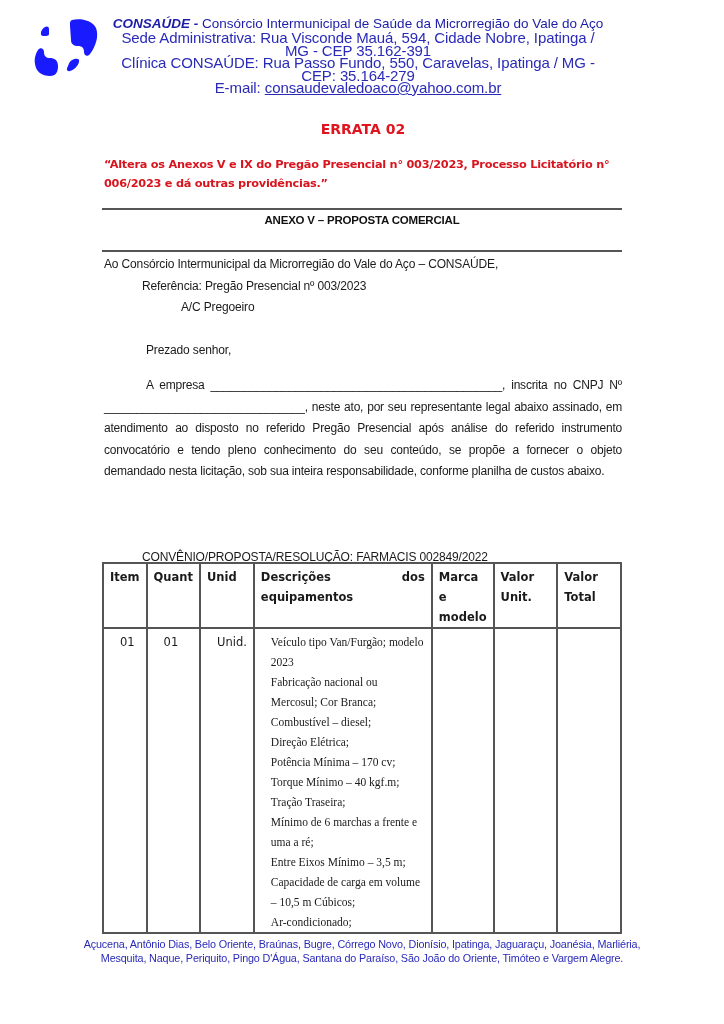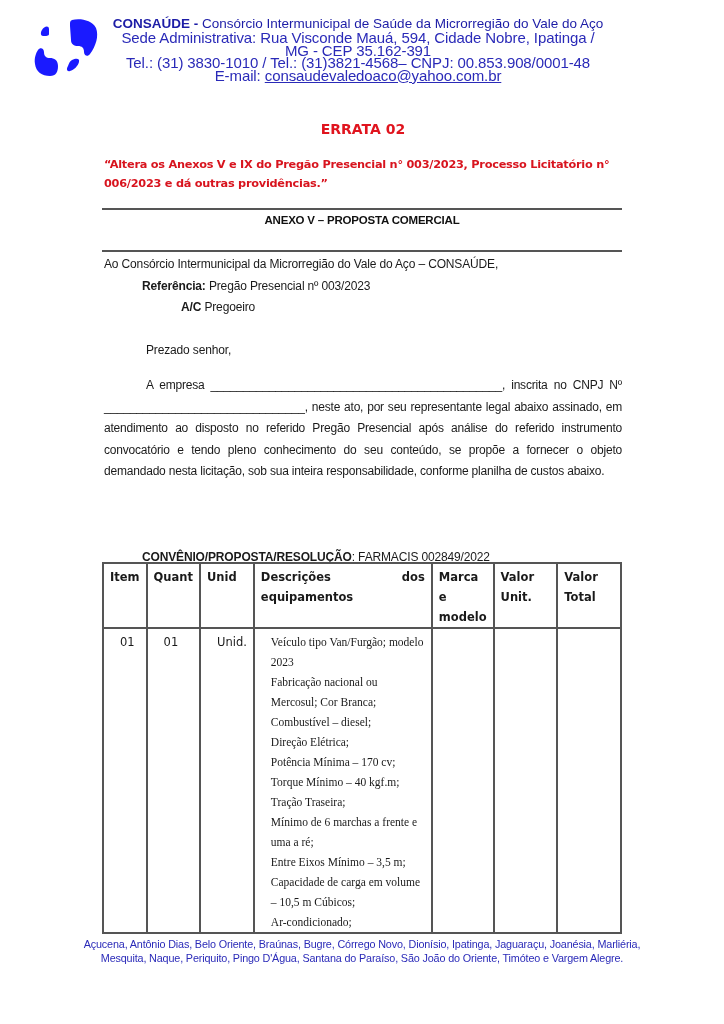--- a/index.html
+++ b/index.html
@@ -2,32 +2,32 @@
 <html><head>
 <meta charset="utf-8">
 <style>
   html, body { margin: 0; padding: 0; background: #ffffff; }
   body { width: 724px; height: 1024px; position: relative; overflow: hidden; font-family: "Liberation Sans", sans-serif; }
 
   .logo { position: absolute; left: 32px; top: 16px; width: 72px; height: 64px; }
 
   .letterhead { position: absolute; left: 108px; top: 15px; width: 500px; text-align: center; color: #2a2ab8; font-family: "Liberation Sans", sans-serif; }
   .lh-title { font-size: 13.5px; line-height: 17px; color: #1c1ca6; }
-  .lh-title b { font-weight: bold; }
+  .lh-title b { font-style: italic; font-weight: bold; }
   .lh-line { font-size: 15px; line-height: 12.5px; color: #2a2ab8; letter-spacing: -0.1px; }
   .lh-line a { color: #2a2ab8; text-decoration: underline; }
 
   .errata-title { position: absolute; left: 104px; top: 121px; width: 518px; text-align: center; color: #e0141e; font-weight: bold; font-size: 14px; font-family: "DejaVu Sans", sans-serif; }
   .errata-sub { position: absolute; left: 104px; top: 155px; width: 520px; color: #d8141e; font-weight: bold; font-size: 11.3px; line-height: 19px; font-family: "DejaVu Sans", sans-serif; letter-spacing: -0.25px; }
 
   .anexo-box { position: absolute; left: 102px; top: 208px; width: 520px; height: 44px; border-top: 2.5px solid #555; border-bottom: 2.5px solid #555; box-sizing: border-box; text-align: center; }
   .anexo-box span { font-weight: bold; font-size: 11.5px; line-height: 21px; color: #111; letter-spacing: -0.2px; }
 
   .p { position: absolute; left: 104px; font-size: 12px; color: #1a1a1a; line-height: 21.5px; letter-spacing: -0.15px; }
-  .p b { font-weight: bold; padding-left: 38px; }
+  .p b { font-weight: normal; padding-left: 38px; }
 
   .body-para { position: absolute; left: 104px; top: 375px; width: 518px; font-size: 12px; line-height: 21.6px; color: #1a1a1a; text-align: justify; letter-spacing: -0.2px; }
   .indent { display: inline-block; width: 42px; }
 
   .table { position: absolute; left: 102px; top: 562px; width: 520px; border-collapse: collapse; border: 2.5px solid #555; font-family: "DejaVu Sans", sans-serif; }
   .table td, .table th { border: 2px solid #555; vertical-align: top; padding: 3px 6px 0 6px; font-size: 11.5px; line-height: 20px; text-align: left; }
   .table th { font-weight: bold; color: #1a1a1a; height: 60px; }
   .table td { color: #1a1a1a; height: 288px; padding-left: 16px; }
   .desc { color: #e0141e; font-family: "Liberation Serif", serif; font-size: 13.5px; line-height: 19.5px; text-align: justify; margin-left: 10px; }
   .desc div { }
@@ -41,21 +41,21 @@
 <svg class="logo" viewBox="0 0 72 64">
   <path d="M10 14 C12 10 17 9 17 13 L17 18 C17 20 14 20 11 20 C9 20 8 17 10 14 Z" fill="#1a1aff"></path>
   <path d="M40 4 C48 2 60 4 64 12 C67 20 64 30 58 38 C56 41 52 40 52 36 C52 32 50 30 46 30 C42 30 39 28 39 24 L38 10 C38 6 38 5 40 4 Z" fill="#1a1aff"></path>
   <path d="M6 34 C8 31 12 32 12 36 C12 40 14 42 18 42 C22 42 26 44 26 50 C26 56 24 60 18 60 C10 60 4 56 3 48 C2 42 4 37 6 34 Z" fill="#1a1aff"></path>
   <path d="M40 44 C44 42 48 42 47 46 C46 50 42 54 38 55 C35 56 34 53 36 50 C37 47 38 45 40 44 Z" fill="#1a1aff"></path>
 </svg>
 
 <div class="letterhead">
   <div class="lh-title"><b>CONSAÚDE -</b><span> Consórcio Intermunicipal de Saúde da Microrregião do Vale do Aço</span></div>
   <div class="lh-line">Sede Administrativa: Rua Visconde Mauá, 594, Cidade Nobre, Ipatinga / MG - CEP 35.162-391</div>
-  <div class="lh-line">Tel.: (31) 3830-1010 / Tel.: (31)3821-4568– CNPJ: 00.853.908/0001-48</div>
+  <div class="lh-line">Clínica CONSAÚDE: Rua Passo Fundo, 550, Caravelas, Ipatinga / MG - CEP: 35.164-279</div>
   <div class="lh-line"><span>E-mail: </span><a>consaudevaledoaco@yahoo.com.br</a></div>
 </div>
 
 <div class="errata-title">ERRATA 02</div>
 <div class="errata-sub">“Altera os Anexos V e IX do Pregão Presencial n° 003/2023, Processo Licitatório n° 006/2023 e dá outras providências.”</div>
 
 <div class="anexo-box">
   <span>ANEXO V – PROPOSTA COMERCIAL</span>
 </div>
 

